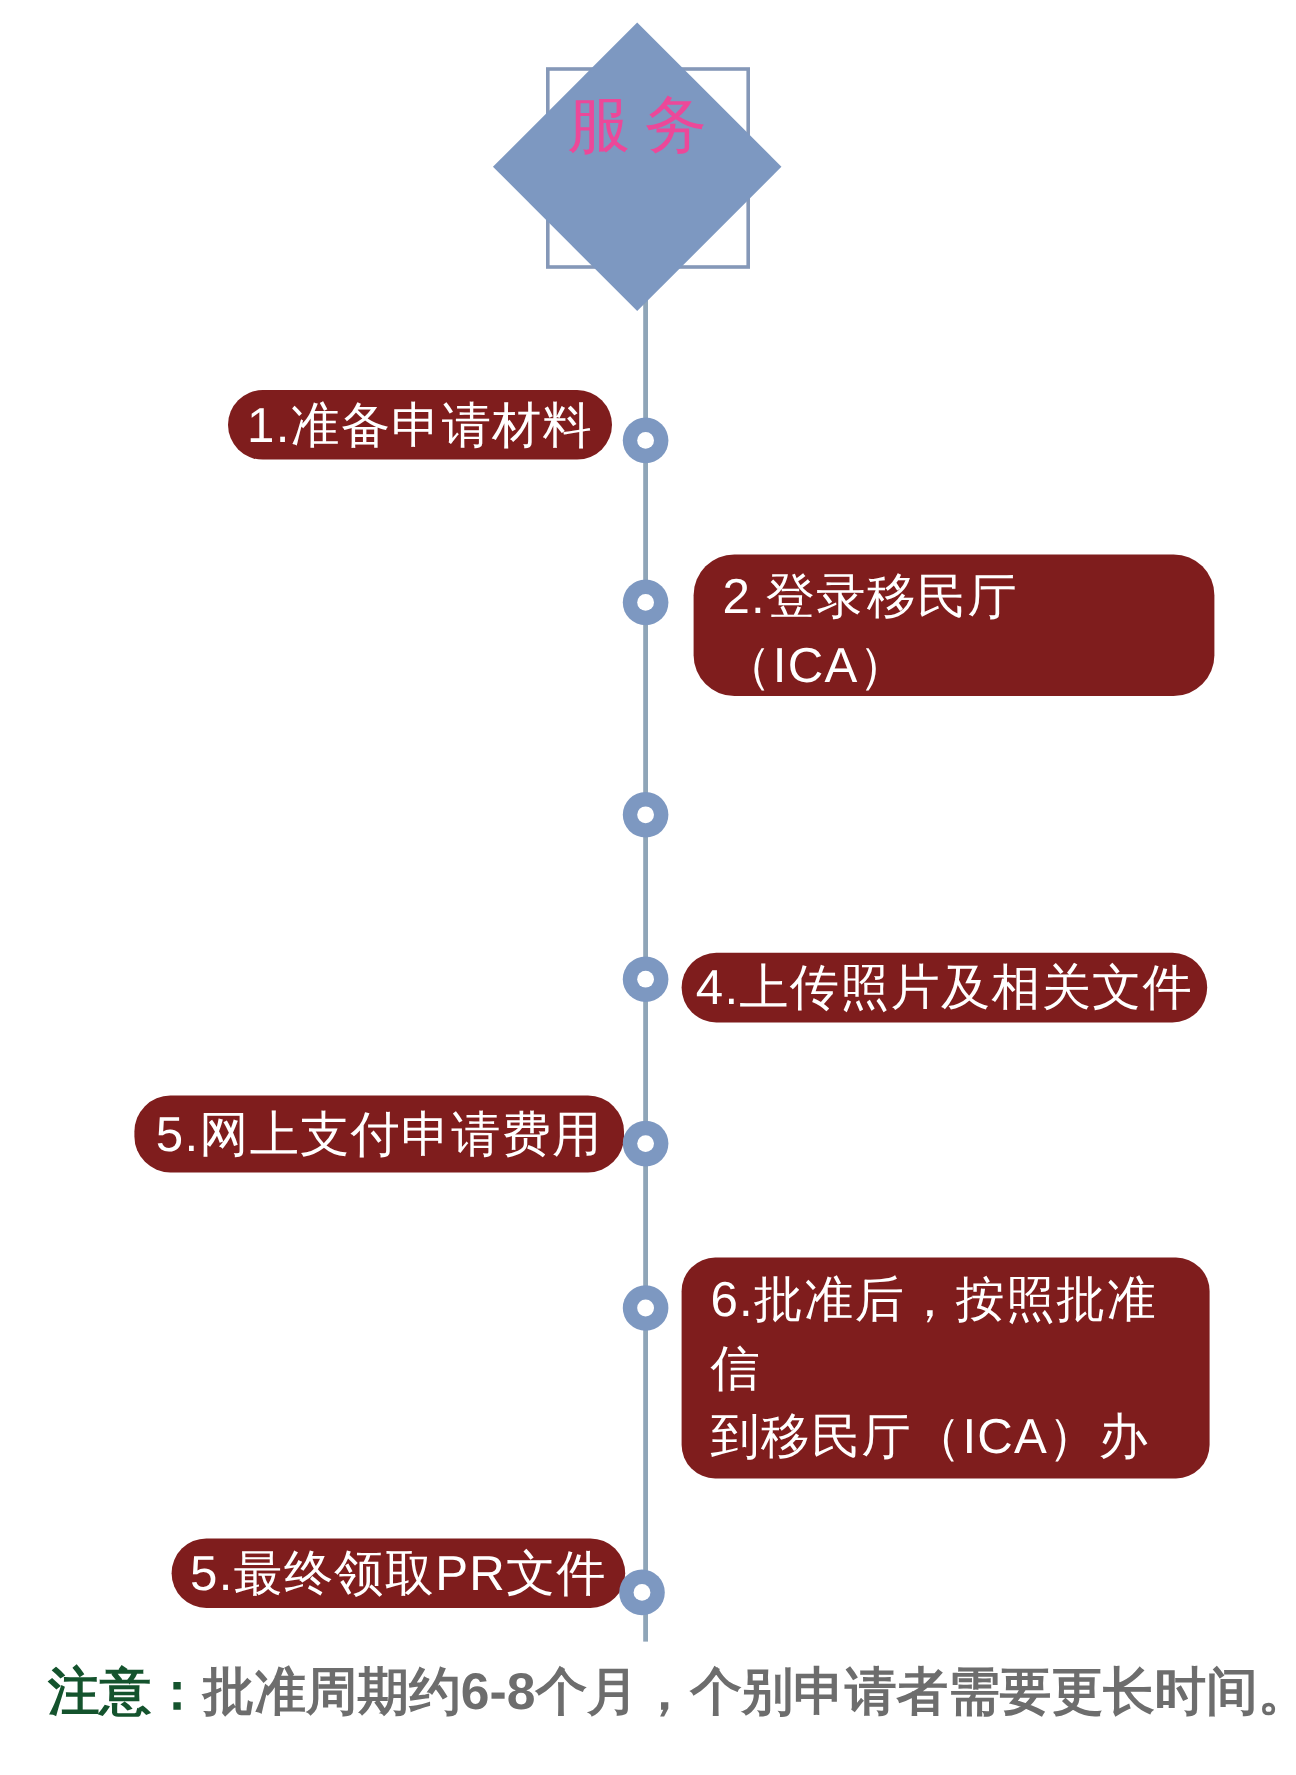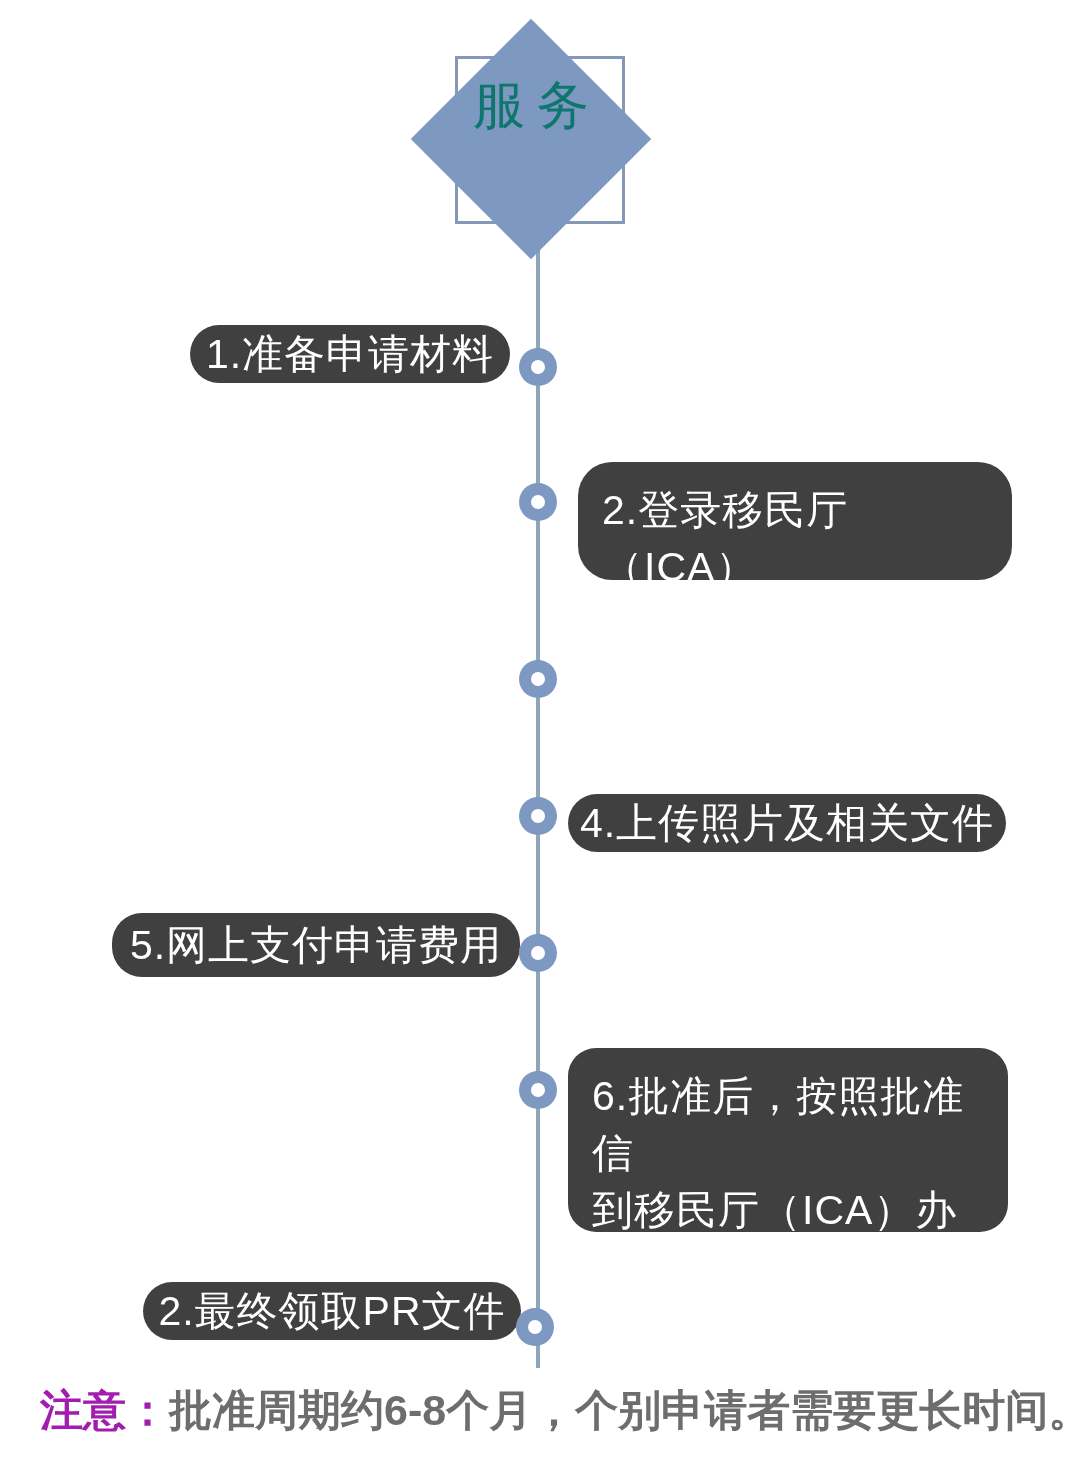--- a/index.html
+++ b/index.html
@@ -45,47 +45,47 @@
     background: #7d98c1;
     transform: rotate(45deg);
     z-index: 3;
   }
   .title-text {
     position: absolute;
     left: 431px;
     top: 72px;
     width: 200px;
     text-align: center;
-    color: #0f766e;
+    color: #ec4899;
     font-size: 52px;
     line-height: 67px;
     letter-spacing: 12px;
     text-indent: 12px;
     z-index: 4;
   }
   
   .step-label {
     position: absolute;
-    background: #404040;
+    background: #7f1d1d;
     color: #ffffff;
     font-size: 41px;
     z-index: 3;
     box-sizing: border-box;
   }
   .pill {
     border-radius: 30px;
     display: flex;
     align-items: center;
     justify-content: center;
     letter-spacing: 1px;
     white-space: nowrap;
   }
   .box {
     border-radius: 34px;
-    padding: 20px 24px;
+    padding: 7px 24px;
     line-height: 57px;
     letter-spacing: 1px;
   }
   
   .node {
     position: absolute;
     width: 38px;
     height: 38px;
     border-radius: 50%;
     background: #7d98c1;
@@ -104,21 +104,21 @@
   .note {
     position: absolute;
     left: 40px;
     top: 1384px;
     width: 1020px;
     font-size: 43px;
     font-weight: 700;
     line-height: 52px;
     white-space: nowrap;
   }
-  .note .prefix { color: #a21caf; text-align: right; }
+  .note .prefix { color: #14532d; text-align: right; }
   .note .body   { color: #6d6d6d; }
 </style>
 </head>
 <body>
 
 <div class="canvas">
 
   <div class="timeline"></div>
 
   <div class="square-outline"></div>
@@ -163,21 +163,21 @@
   <div class="step-label box" style="left:568px; top:1048px; width:440px; height:184px;border-radius:28px;">
     <div>6.批准后，按照批准信</div>
     <div>到移民厅（ICA）办理</div>
     <div>签发手续</div>
   </div>
   <div class="node" style="left:519px; top:1071px;">
     <span class="hole"></span>
   </div>
 
   <div class="step-label pill" style="left:143px; top:1282px; width:378px; height:58px;">
-    <span>2.最终领取PR文件</span>
+    <span>5.最终领取PR文件</span>
   </div>
   <div class="node" style="left:516px; top:1308px;">
     <span class="hole"></span>
   </div>
 
   <div class="note">
     <span class="prefix">注意：</span><span class="body">批准周期约6-8个月，个别申请者需要更长时间。</span>
   </div>
 
 </div>

